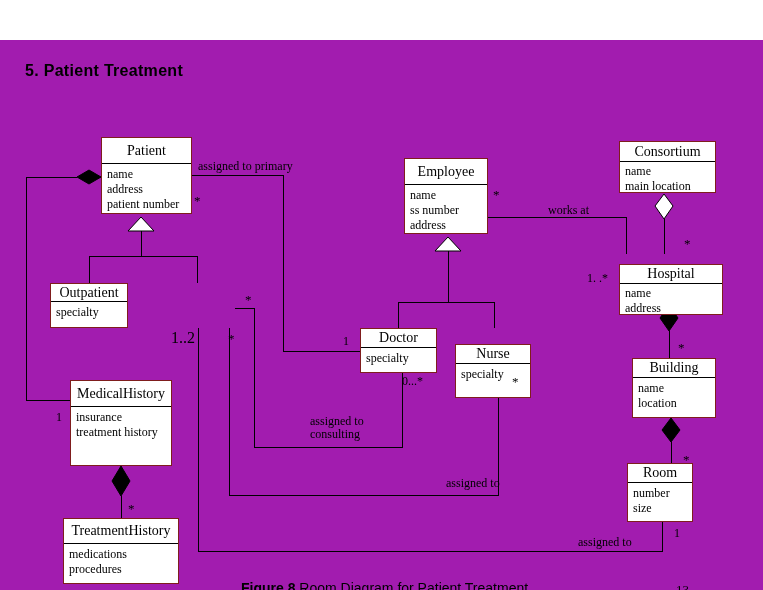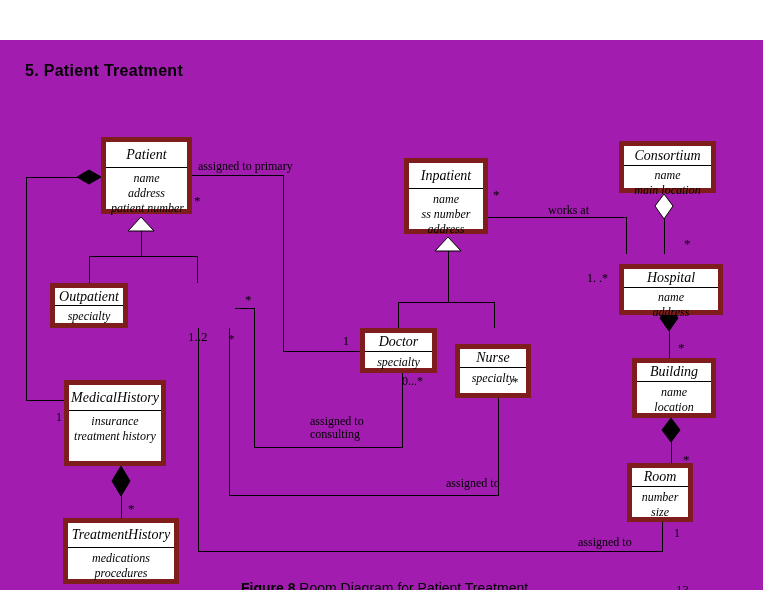--- a/index.html
+++ b/index.html
@@ -11,30 +11,29 @@
     margin-top:40px;
   }
   #connectors { position:absolute; left:0; top:0; width:763px; height:590px; }
   #connectors path { fill:none; stroke:#000; stroke-width:1; shape-rendering:crispEdges; }
   .page-title {
     position:absolute; left:25px; top:22px;
     font-family:"Liberation Sans","DejaVu Sans",sans-serif;
     font-weight:bold; font-size:16px; letter-spacing:0.3px; white-space:nowrap;
   }
   .cls {
-    position:absolute; background:#fff; border:5px solid #7f1d1d;
+    position:absolute; background:#fff; border:1px solid #7f1d1d;
     box-sizing:border-box;
-    font-style:italic;
   }
   .cls-name {
     border-bottom:1px solid #000; text-align:center; font-size:14px;
     display:flex; align-items:center; justify-content:center; white-space:nowrap;
     box-sizing:border-box;
   }
-  .cls-body { padding:3px 5px 0 5px;text-align:center; }
+  .cls-body { padding:3px 5px 0 5px; }
   .attr { font-size:12px; line-height:15px; white-space:nowrap; }
   .lbl { position:absolute; font-size:12px; white-space:nowrap; }
   .mult { position:absolute; font-size:13px; white-space:nowrap; }
   .caption {
     position:absolute; left:241px; top:540px;
     font-family:"Liberation Sans","DejaVu Sans",sans-serif;
     font-size:14px; white-space:nowrap;
   }
   .caption .cap-bold { font-weight:bold; }
   .page-num { position:absolute; left:676px; top:542px; font-size:13px; }
@@ -104,38 +103,38 @@
   </div>
 
   <div class="cls" style="left:50px;top:243px;width:78px;height:45px">
     <div class="cls-name" style="height:18px">Outpatient</div>
     <div class="cls-body">
       <div class="attr">specialty</div>
     </div>
   </div>
 
 
-  <div class="cls" style="left:64px;top:340px;width:102px;height:86px">
+  <div class="cls" style="left:70px;top:340px;width:102px;height:86px">
     <div class="cls-name" style="height:26px">MedicalHistory</div>
     <div class="cls-body">
       <div class="attr">insurance</div>
       <div class="attr">treatment history</div>
     </div>
   </div>
 
   <div class="cls" style="left:63px;top:478px;width:116px;height:66px">
     <div class="cls-name" style="height:25px">TreatmentHistory</div>
     <div class="cls-body">
       <div class="attr">medications</div>
       <div class="attr">procedures</div>
     </div>
   </div>
 
   <div class="cls" style="left:404px;top:118px;width:84px;height:76px">
-    <div class="cls-name" style="height:26px">Inpatient</div>
+    <div class="cls-name" style="height:26px">Employee</div>
     <div class="cls-body">
       <div class="attr">name</div>
       <div class="attr">ss number</div>
       <div class="attr">address</div>
     </div>
   </div>
 
   <div class="cls" style="left:360px;top:288px;width:77px;height:45px">
     <div class="cls-name" style="height:19px">Doctor</div>
     <div class="cls-body">
@@ -196,20 +195,20 @@
   <span class="mult" style="left:684px;top:196px">*</span>
   <span class="mult" style="left:678px;top:300px">*</span>
   <span class="mult" style="left:683px;top:412px">*</span>
   <span class="mult" style="left:674px;top:486px;font-size:12px">1</span>
   <span class="mult" style="left:56px;top:370px;font-size:12px">1</span>
   <span class="mult" style="left:128px;top:461px">*</span>
   <span class="mult" style="left:245px;top:252px">*</span>
   <span class="mult" style="left:402px;top:334px;font-size:12px">0...*</span>
   <span class="mult" style="left:228px;top:291px">*</span>
   <span class="mult" style="left:512px;top:334px">*</span>
-  <span class="mult" style="left:188px;top:289px;font-size:13px">1..2</span>
+  <span class="mult" style="left:171px;top:289px;font-size:16px">1..2</span>
 
   <div class="caption">
     <span class="cap-bold">Figure 8</span><span> Room Diagram for Patient Treatment</span>
   </div>
   <span class="page-num">13</span>
 
 </div>
 
 </body></html>

